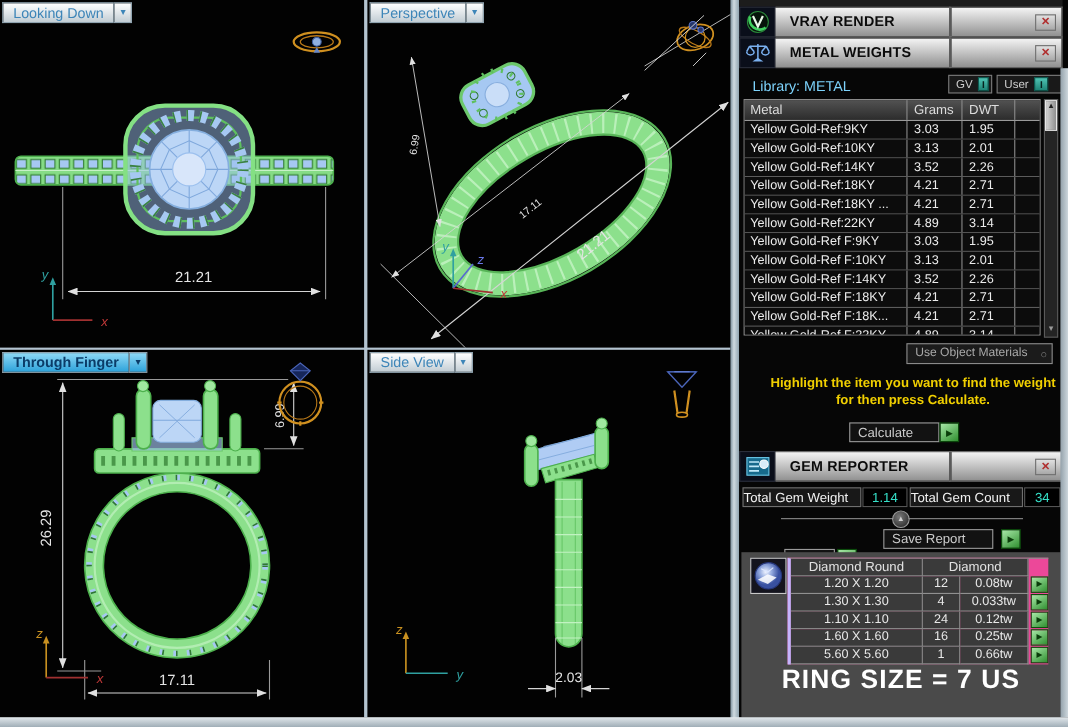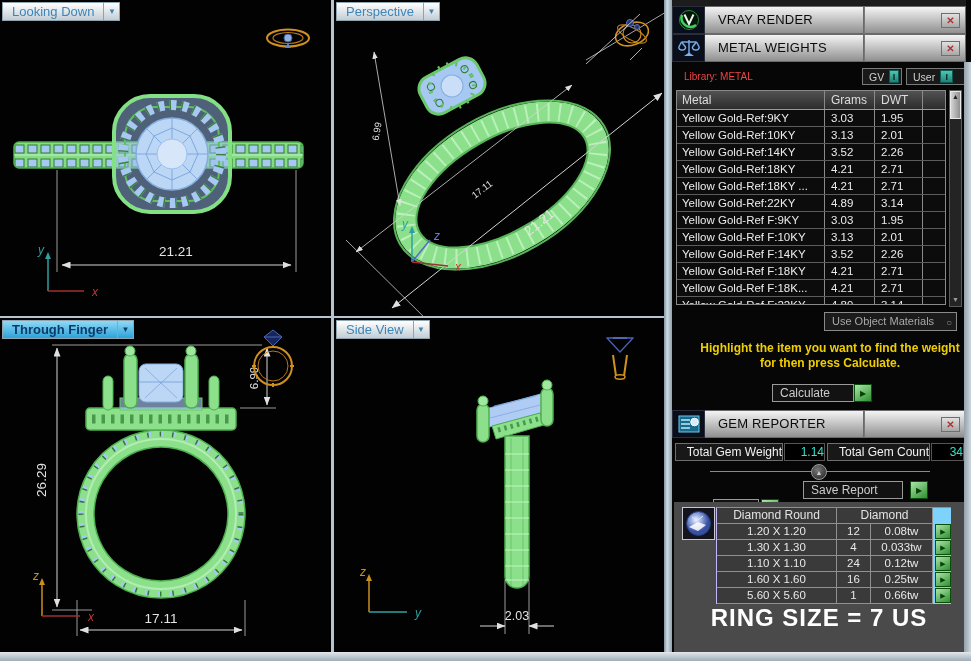--- a/index.html
+++ b/index.html
@@ -15,52 +15,52 @@
 .splitter{position:absolute;left:664px;top:0;width:8px;height:661px;background:linear-gradient(90deg,#7e929e,#cfdae0 40%,#8ea2ae)}
 .bstrip{position:absolute;left:0;top:652px;width:971px;height:9px;background:linear-gradient(#e2e8ec,#9fadb6);z-index:9}
 .vptab{position:absolute;left:2px;top:2px;display:flex;z-index:3}
 .vptab .lbl{height:19px;line-height:18px;padding:0 9px;font-size:13px;color:#3d85b8;background:linear-gradient(#ffffff,#c2cdd4);border:1px solid #90a4b0;border-right:none;white-space:nowrap}
 .vptab .dd{width:17px;height:19px;line-height:18px;text-align:center;font-size:8px;color:#3d85b8;background:linear-gradient(#ffffff,#c2cdd4);border:1px solid #90a4b0}
 .vptab.active .lbl,.vptab.active .dd{background:linear-gradient(#8ed9f6,#2da2da);color:#0b3c68;font-weight:bold}
 .panel{position:absolute;left:672px;top:0;width:299px;height:661px;background:#060606}
 .ptop{position:absolute;left:0;top:0;width:294px;height:6px;background:#1c1c1c}
 .hbar{position:absolute;left:0;width:294px;height:28px;display:flex}
 .hicon{width:33px;height:28px;background:#0a0e1a;display:flex;align-items:center;justify-content:center;border:1px solid #2a2e3a}
-.htitle{width:54%;background:linear-gradient(#f4f4f4,#bdbdbd 55%,#909090);border:1px solid #6a6a6a;border-left:none;color:#0b0b0b;font-weight:normal;font-size:13px;line-height:26px;padding-left:13px;letter-spacing:.2px}
+.htitle{width:54%;background:linear-gradient(#f4f4f4,#bdbdbd 55%,#909090);border:1px solid #6a6a6a;border-left:none;color:#0b0b0b;font-weight:bold;font-size:13px;line-height:26px;padding-left:13px;letter-spacing:.2px}
 .hrest{flex:1;background:linear-gradient(#f4f4f4,#bdbdbd 55%,#909090);border:1px solid #6a6a6a;border-left:1px solid #777;display:flex;align-items:center;justify-content:flex-end}
 .hx{width:19px;height:15px;margin-right:5px;background:linear-gradient(#e0e0e0,#a8a8a8);border:1px solid #6f6f6f;color:#b03030;font-size:10px;font-weight:bold;text-align:center;line-height:14px;cursor:pointer}
-.librow{position:absolute;left:12px;top:71px;color:#ef4444;font-size:10px}
+.librow{position:absolute;left:12px;top:71px;color:#7dd3fc;font-size:13px}
 .libbtn{position:absolute;top:68px;height:17px;background:#191919;border:1px solid #7a7a7a;color:#cfcfcf;font-size:10.5px;display:flex;align-items:center;padding-left:6px;cursor:pointer}
 .ind{width:13px;height:13px;margin:0 2px 0 5px;background:linear-gradient(#4fc4b4,#1f8476);color:#06221e;font-size:9px;font-weight:bold;text-align:center;line-height:13px;border:1px solid #0c5a50}
 .mtable{position:absolute;left:4px;top:90px;width:270px;border:1px solid #8a8a8a;background:#0c0c0c}
 .mhead{display:flex;height:19px;background:linear-gradient(#525252,#2c2c2c);color:#dcdcdc;font-size:12px;line-height:18px;border-bottom:1px solid #9a9a9a}
 .mrow{display:flex;height:17px;background:#0c0c0c;color:#ececec;font-size:11.5px;line-height:16px;border-bottom:1px solid #5c5c5c;cursor:pointer}
 .c1{width:148px;padding-left:5px;border-right:1px solid #8a8a8a;white-space:nowrap;overflow:hidden}
 .c2{width:50px;padding-left:6px;border-right:1px solid #8a8a8a}
 .c3{width:48px;padding-left:6px;border-right:1px solid #8a8a8a}
 .c4{flex:1}
 .clip{height:7px;overflow:hidden}
 .mscroll{position:absolute;left:277px;top:90px;width:13px;height:217px;background:#242424;border:1px solid #5a5a5a}
 .sthumb{position:absolute;left:0;top:0;width:11px;height:28px;background:linear-gradient(90deg,#d4d4d4,#8f8f8f);border:1px solid #e8e8e8;color:#222;font-size:7px;text-align:center;line-height:10px;cursor:pointer}
 .sdown{position:absolute;left:0;bottom:0;width:11px;height:12px;color:#9a9a9a;font-size:7px;text-align:center;line-height:12px;cursor:pointer}
 .uom{position:absolute;left:152px;top:312px;width:133px;height:19px;background:#1b1b1b;border:1px solid #8a8a8a;color:#a8a8a8;font-size:11px;line-height:17px;padding-left:7px;cursor:pointer}
 .uom .circ{position:absolute;right:4px;top:1px;color:#888;font-size:10px}
 .instr{position:absolute;left:0;top:341px;width:316px;text-align:center;color:#f0cf00;font-weight:bold;font-size:12px;line-height:15px}
 .calcrow{position:absolute;left:100px;top:384px;display:flex}
 .field{background:#121212;border:1px solid #9a9a9a;color:#cccccc;font-size:12px;line-height:16px;padding-left:7px;height:18px}
 .gbtn{width:18px;height:18px;background:linear-gradient(145deg,#a8e8a8,#2f8f2f);border:1px solid #0d4d0d;color:#0a3d0a;font-size:8px;text-align:center;line-height:17px;cursor:pointer}
-.tlab{position:absolute;top:443px;height:18px;background:#181818;border:1px solid #6f6f6f;color:#f2f2f2;font-size:12px;text-align:right;line-height:16px}
-.tval{position:absolute;top:443px;height:18px;background:#000;border:1px solid #555;color:#35e0c8;font-size:12px;text-align:right;line-height:16px}
+.tlab{position:absolute;top:443px;height:18px;background:#181818;border:1px solid #6f6f6f;color:#f2f2f2;font-size:12px;text-align:left;line-height:16px}
+.tval{position:absolute;top:443px;height:18px;background:#000;border:1px solid #555;color:#35e0c8;font-size:12px;text-align:center;line-height:16px}
 .sline{position:absolute;left:38px;top:471px;width:220px;border-top:1px solid #8a8a8a}
 .shandle{position:absolute;left:139px;top:464px;width:16px;height:16px;border-radius:50%;background:radial-gradient(circle at 40% 35%,#7a7a7a,#1e1e1e);border:1px solid #9a9a9a;color:#cfcfcf;font-size:7px;text-align:center;line-height:15px;cursor:pointer;z-index:2}
 .updrow{position:absolute;left:41px;top:499px;display:flex}
 .savrow{position:absolute;left:131px;top:481px;display:flex}
 .gempanel{position:absolute;left:2px;top:502px;width:290px;height:150px;background:#4a4a4a}
 .dico{position:absolute;left:8px;top:5px;width:33px;height:33px;background:#14141e;border:1px solid #c8c8c8}
-.gtable{position:absolute;left:42px;top:5px;border-top:1px solid #909090;border-left:1px solid #c4b5fd;background:#7dd3fc;color:#e8e8e8;font-size:11.5px}
+.gtable{position:absolute;left:42px;top:5px;border-top:1px solid #909090;border-left:3px solid #c4b5fd;background:#ec4899;color:#e8e8e8;font-size:11.5px}
 .grow{display:flex;height:16px}
 .gc{border-right:1px solid #909090;border-bottom:1px solid #909090;text-align:center;line-height:15px;height:16px;background:#3a3a3a}
 .gh{font-size:12px;color:#e2e2e2}
 .gab{width:16px;height:15px;margin-left:2px;background:linear-gradient(145deg,#a8e8a8,#2f8f2f);border:1px solid #0d4d0d;color:#0a3d0a;font-size:7px;text-align:center;line-height:14px;cursor:pointer}
 .ringsize{position:absolute;left:0;top:102px;width:290px;text-align:center;color:#ffffff;font-weight:bold;font-size:24px;letter-spacing:1px}
 .pscroll{position:absolute;left:292px;top:62px;width:7px;height:590px;background:linear-gradient(90deg,#93a1aa,#cdd7dd)}
 text{font-family:"Liberation Sans",sans-serif}
 .dimtxt{fill:#e4e4e4;font-size:13.5px}
 .dimtxt.sm{font-size:9.5px}
 .axl{font-size:12px;font-style:italic}

